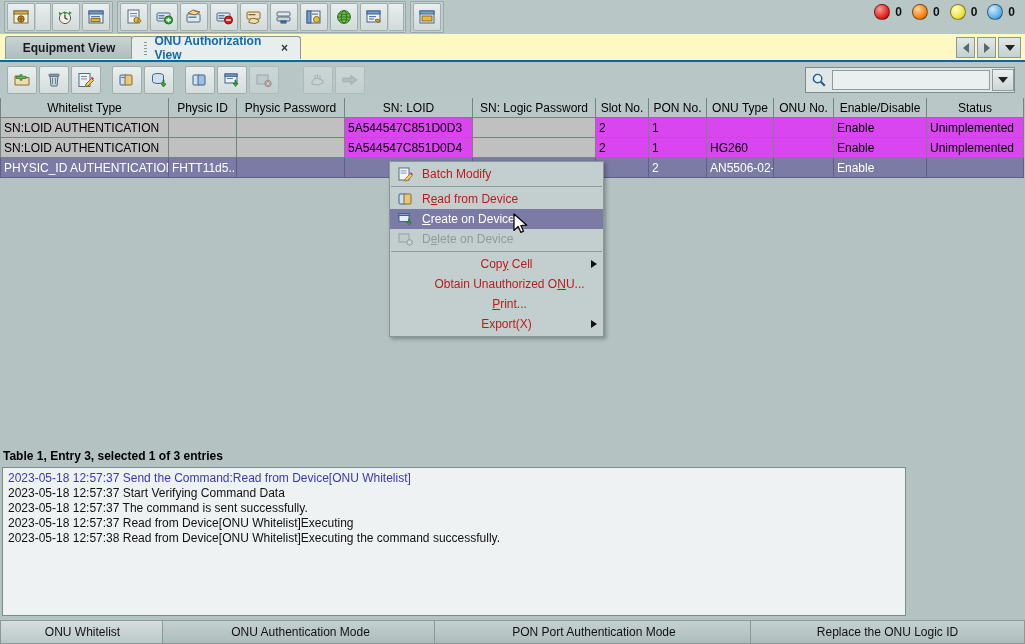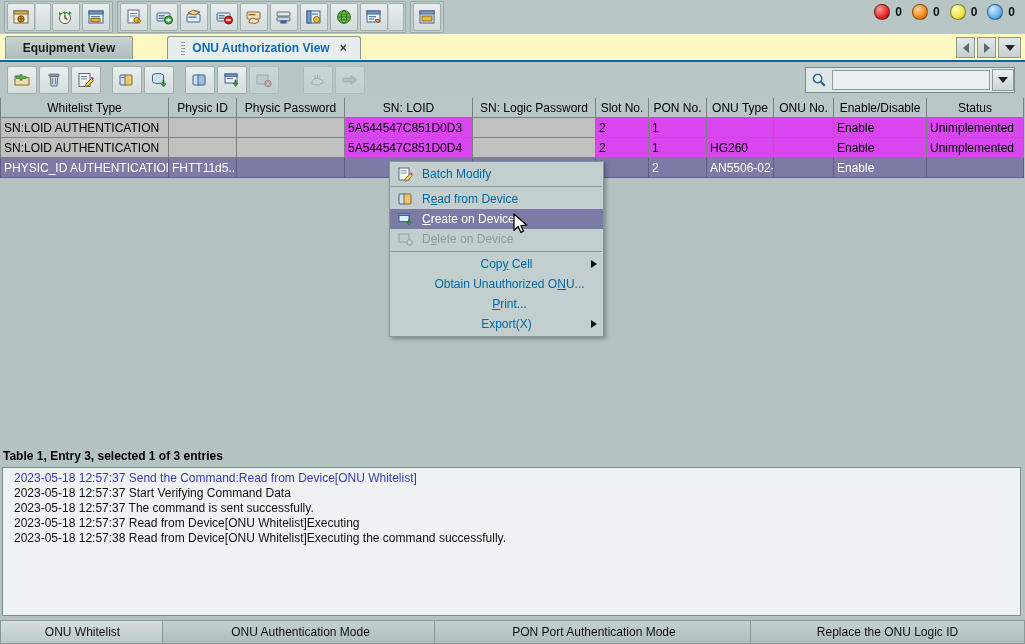--- a/index.html
+++ b/index.html
@@ -104,42 +104,42 @@
   .watermark .isp{color:rgba(150,168,178,.45);}
 
   
   .ctxmenu{
     position:absolute;left:389px;top:161px;width:213px;
     background:#c3cfcf;border:1px solid #8a9696;box-shadow:2px 2px 4px rgba(0,0,0,.30);
     padding:2px 0;z-index:40;
   }
   .mitem{
     height:20px;display:flex;align-items:center;padding:0 6px;
-    font-size:12px;color:#0369a1;position:relative;
+    font-size:12px;color:#b91c1c;position:relative;
   }
   .mitem.hl{background:#7b7ba5;color:#fff;}
   .mitem.disabled{color:#8f9a9a;}
   .mitem .micon{width:20px;height:16px;display:flex;align-items:center;justify-content:center;margin-right:6px;}
   .mitem .mlabel{flex:1;}
   .mitem .mlabel u{text-decoration:underline;}
   .mitem .subarrow{width:0;height:0;border-top:4px solid transparent;border-bottom:4px solid transparent;border-left:6px solid #111;}
   .msep{height:1px;background:#8f9b9b;margin:2px 1px;}
   .mitem.noicon{padding-left:32px;text-align:center;}
   .cursor{position:absolute;left:513px;top:213px;z-index:60;pointer-events:none;}
 
   
   .statusline{
     position:absolute;left:0;top:446px;width:1025px;height:20px;
     background:#b4c2c2;font-size:12px;font-weight:bold;color:#000;
     display:flex;align-items:center;padding-left:3px;box-sizing:border-box;
   }
   .logpanel{
-    position:absolute;left:2px;top:467px;width:1019px;height:149px;
+    position:absolute;left:2px;top:467px;width:904px;height:149px;
     background:#eef2f2;border:1px solid #7d8b8b;overflow:hidden;
-    box-sizing:border-box;padding:3px 11px;
+    box-sizing:border-box;padding:3px 5px;
   }
   .logline{font-size:12px;line-height:15px;color:#111;white-space:nowrap;}
   .logline.first{color:#3a3ab0;}
 
   
   .bottombar{
     position:absolute;left:0;top:620px;width:1025px;height:24px;background:#b4c2c2;
     border-top:1px solid #8c9a9a;
   }
   .btab{
@@ -296,21 +296,21 @@
         <div class="dot blue"></div>
         <span>0</span>
       </div>
     </div>
   </div>
 
   <div class="tabbar">
     <div class="vtab" style="left:5px;width:128px;">
       <span>Equipment View</span>
     </div>
-    <div class="vtab active" style="left:131px;width:194px;margin-left:36px;">
+    <div class="vtab active" style="left:131px;width:170px;">
       <span class="grip"></span>
       <span>ONU Authorization View</span>
       <span class="closex">×</span>
     </div>
     <div class="tabnav">
       <div class="navb">
           <div class="tri-l"></div>
         </div>
       <div class="navb">
           <div class="tri-r"></div>

